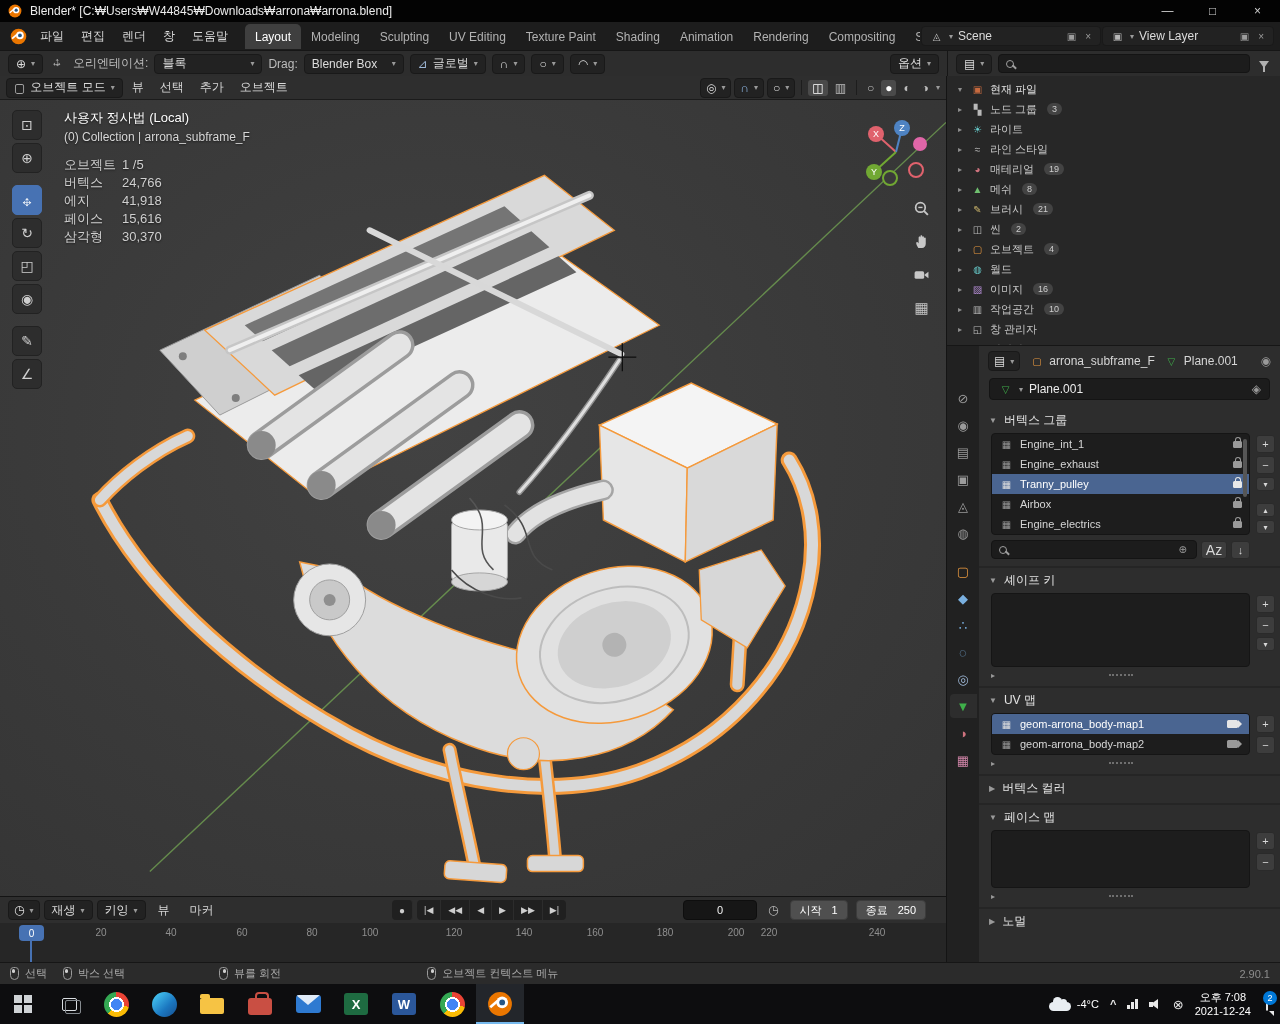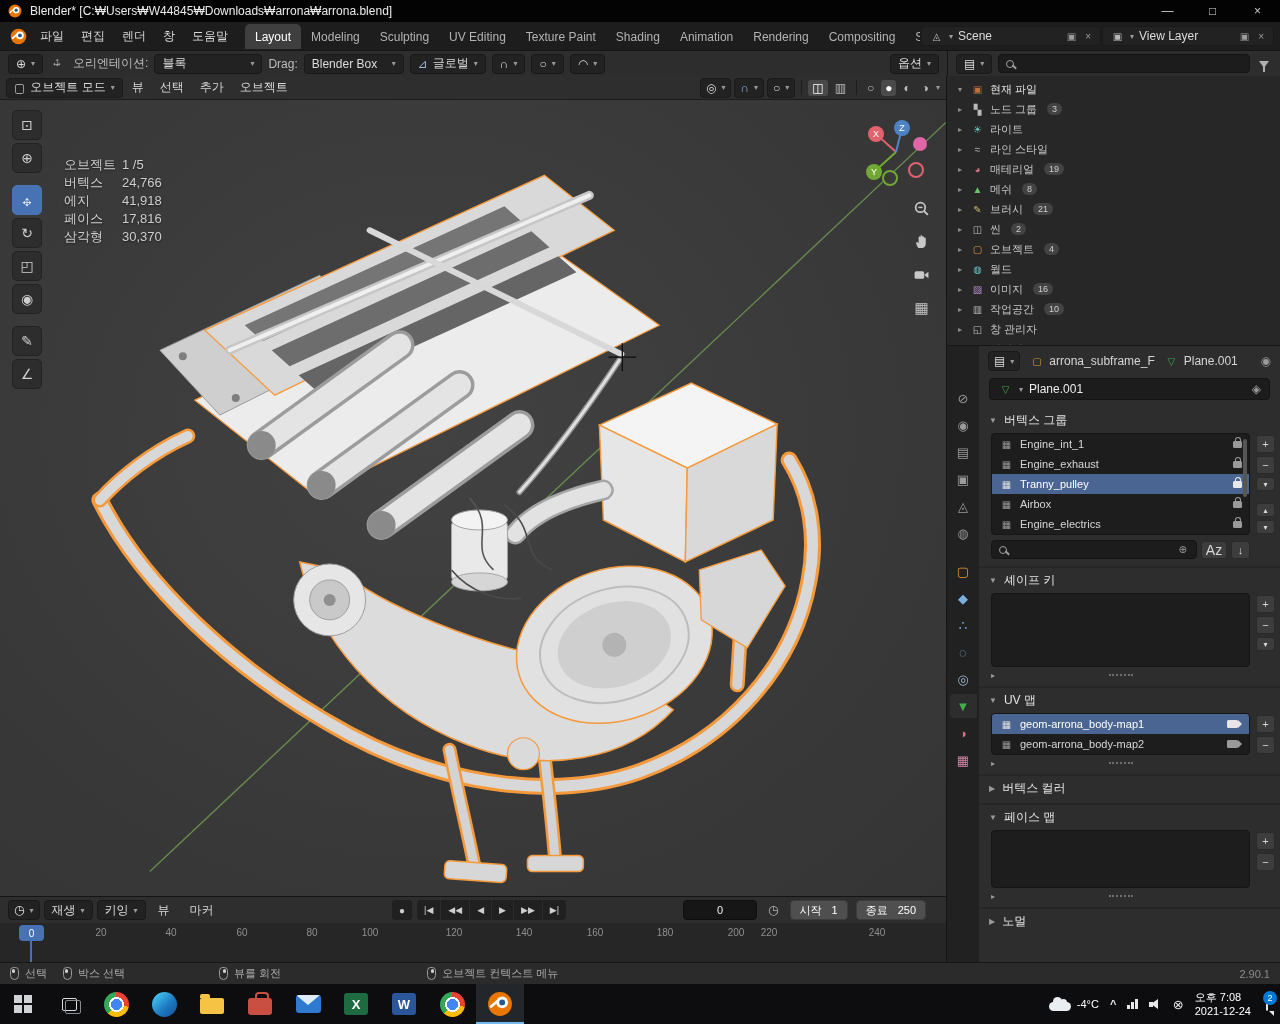--- a/index.html
+++ b/index.html
@@ -164,21 +164,21 @@
   .cloud::after{content:"";position:absolute;left:11px;top:-3px;width:7px;height:7px;background:#e9eef2;border-radius:50%}
   .weather{display:flex;align-items:center;gap:6px}
   .chev{font-size:11px;color:#e8e8e8;font-weight:bold}
   .sig{display:flex;align-items:flex-end;gap:1.5px}
   .sig span{width:2.5px;background:#e8e8e8;display:block}
   .s1{height:4px}.s2{height:7px}.s3{height:10px}
   .vol{position:relative;width:13px;height:12px}
   .vol::before{content:"";position:absolute;left:0;top:4px;width:4px;height:5px;background:#e8e8e8}
   .vol::after{content:"";position:absolute;left:2px;top:1px;border-top:5.5px solid transparent;border-bottom:5.5px solid transparent;border-right:7px solid #e8e8e8}
   .xcirc{font-size:13px;color:#e8e8e8}
-  .clockblk{text-align:left;line-height:1.3}
+  .clockblk{text-align:center;line-height:1.3}
   .notifwrap{position:relative;margin-left:4px}
   .notif{width:18px;height:15px;border:1.6px solid #e8e8e8;border-radius:2px;position:relative}
   .notif::after{content:"";position:absolute;left:2px;bottom:-6px;border-left:5px solid transparent;border-top:5px solid #e8e8e8}
   .badge{position:absolute;top:-7px;right:-9px;background:#0078d7;color:#fff;border-radius:50%;width:14px;height:14px;font-size:9px;display:flex;align-items:center;justify-content:center}
 </style>
 </head>
 <body>
 
 <div class="screen">
 
@@ -418,25 +418,29 @@
               <span class="g2" style="margin-top:-1px">↔</span>
               <span class="g2" style="margin-top:1px">↕</span>
             </div>
           <div class="vtool">↻</div>
           <div class="vtool">◰</div>
           <div class="vtool">◉</div>
           <div class="vtool gap">✎</div>
           <div class="vtool">∠</div>
         </div>
 
+        <div class="ovl">
+          <div class="l1">사용자 정사법 (Local)</div>
+          <div class="l2">(0) Collection | arrona_subframe_F</div>
+        </div>
         <div class="stats">
           <div><span class="sl">오브젝트</span><span>1 /5</span></div>
           <div><span class="sl">버텍스</span><span>24,766</span></div>
           <div><span class="sl">에지</span><span>41,918</span></div>
-          <div><span class="sl">페이스</span><span>17,816</span></div>
+          <div><span class="sl">페이스</span><span>15,616</span></div>
           <div><span class="sl">삼각형</span><span>30,370</span></div>
         </div>
 
         <div class="gizmo">
           <svg width="76" height="76" viewBox="0 0 76 76">
             <g stroke-width="2">
               <line x1="40" y1="36" x2="20" y2="18" stroke="#e0626d"></line>
               <line x1="40" y1="36" x2="46" y2="12" stroke="#4e83c3"></line>
               <line x1="40" y1="36" x2="18" y2="56" stroke="#71a833"></line>
             </g>

